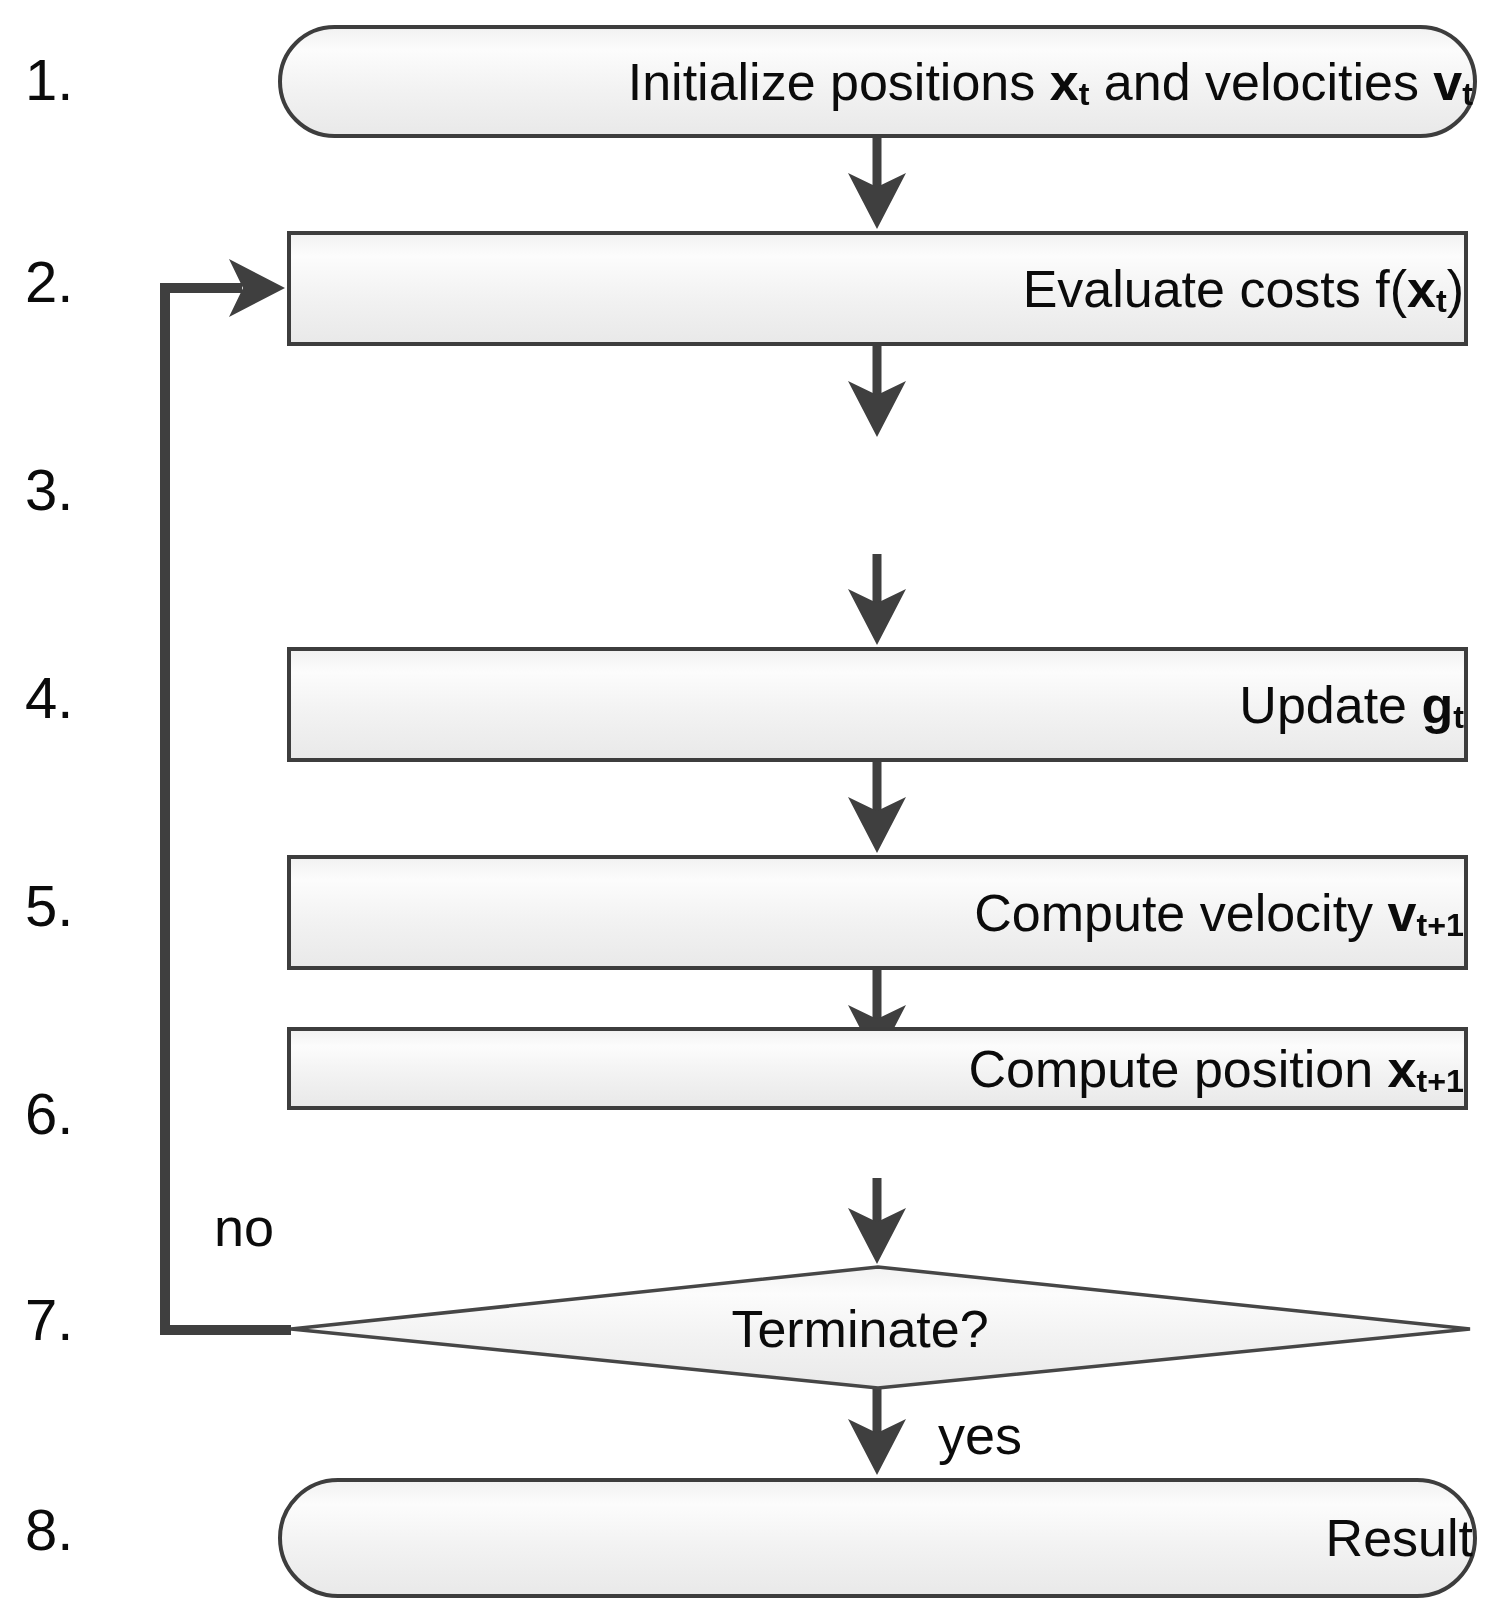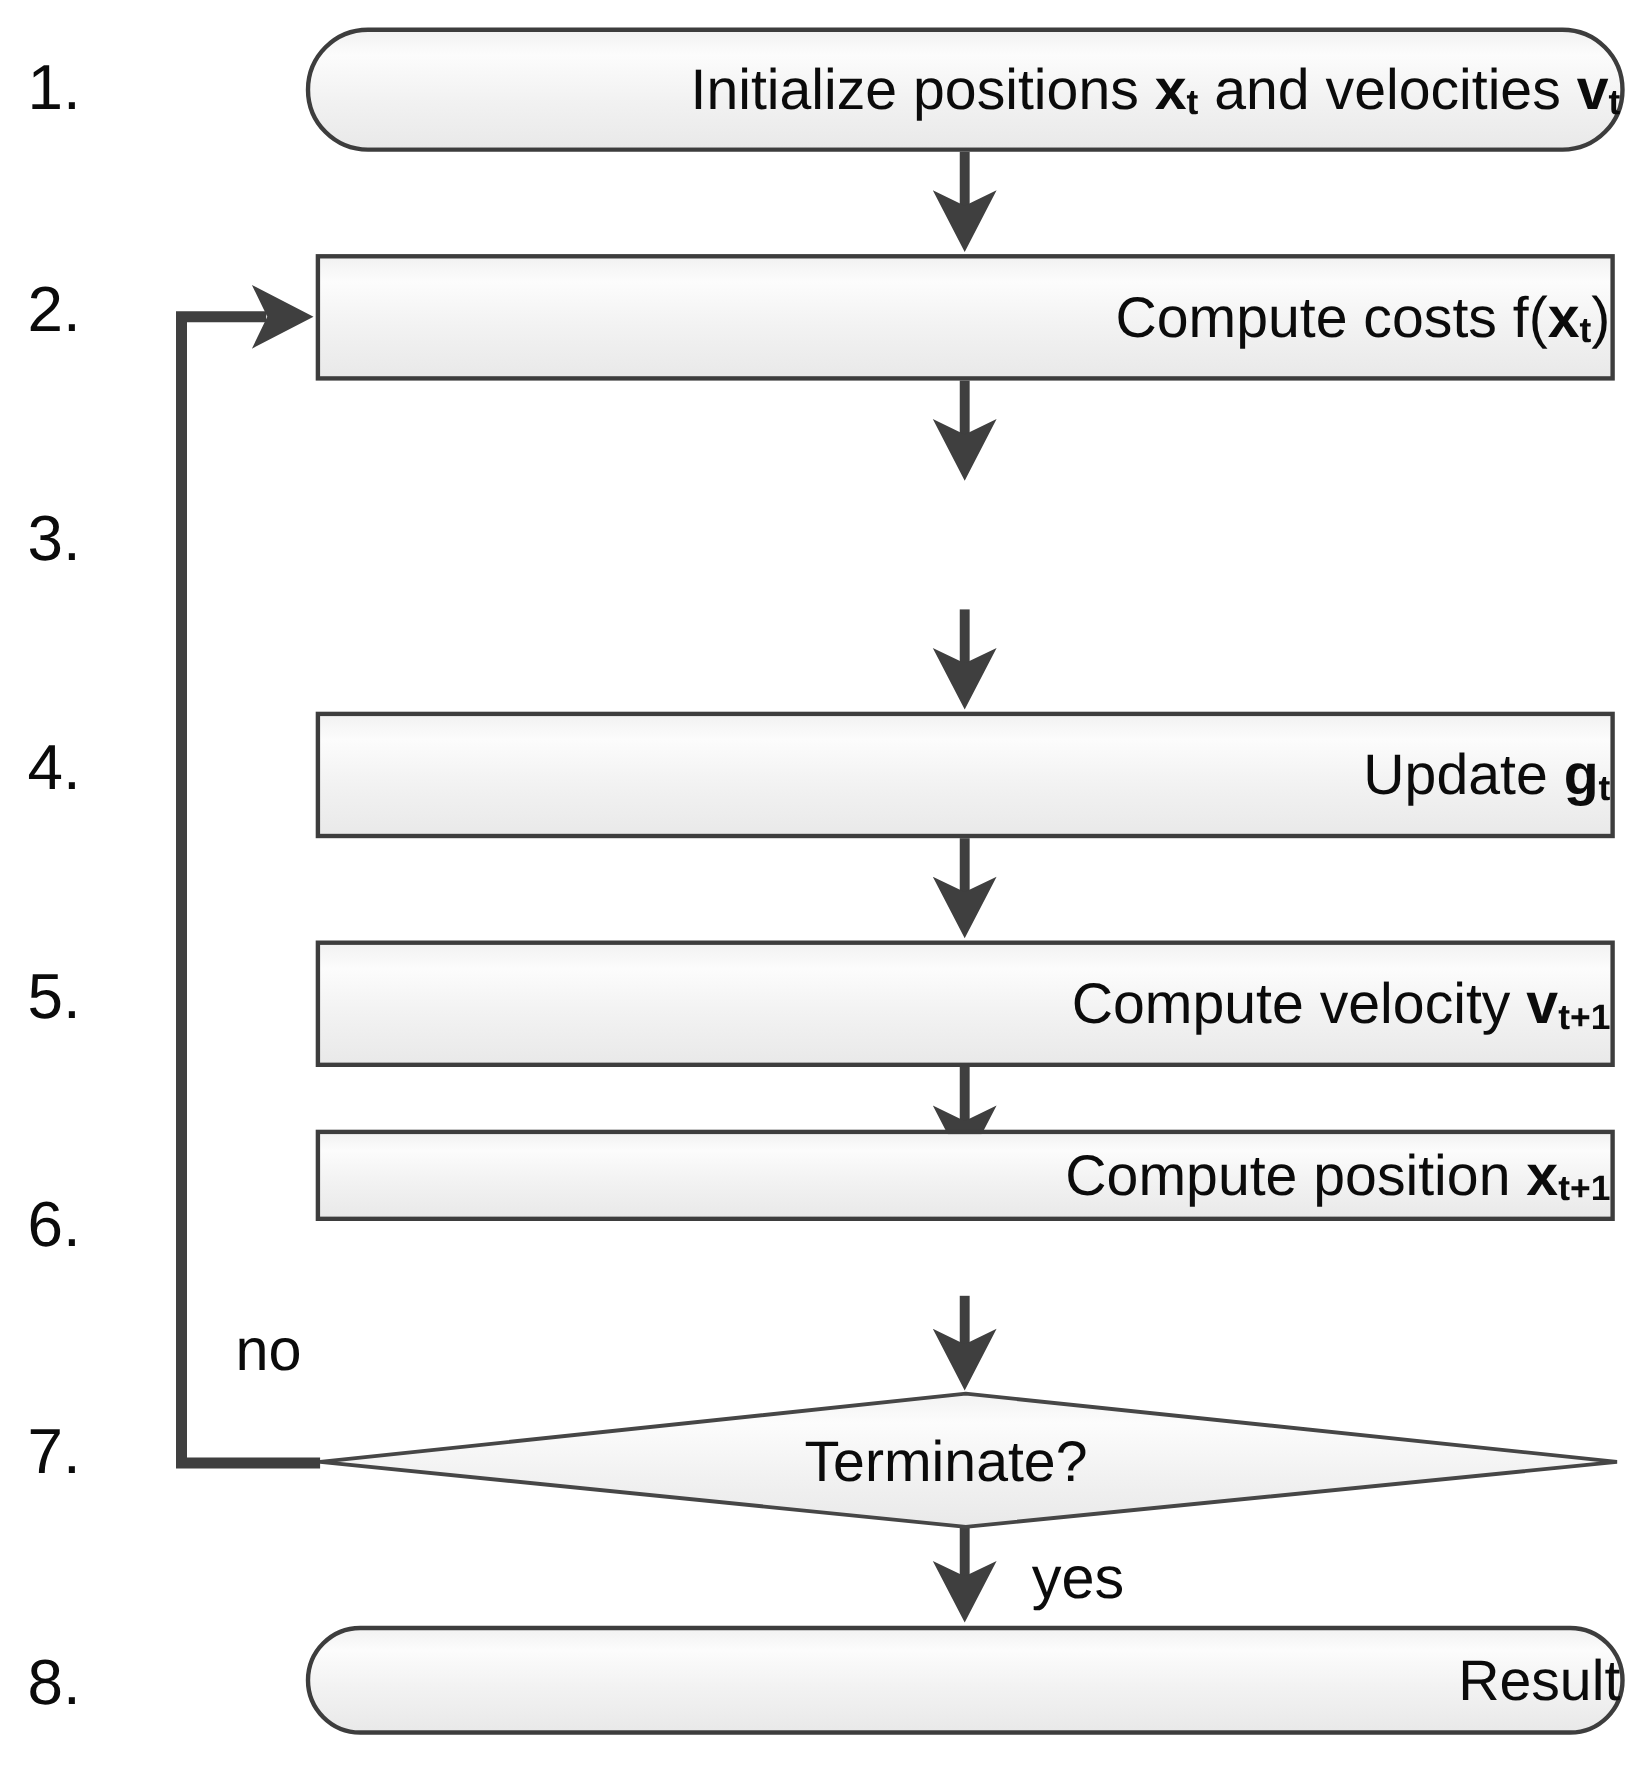--- a/index.html
+++ b/index.html
@@ -104,40 +104,40 @@
   <div class="num" style="top:870px">5.</div>
   <div class="num" style="top:1078px">6.</div>
   <div class="num" style="top:1284px">7.</div>
   <div class="num" style="top:1494px">8.</div>
 
   <div class="node stadium" style="top:25px;height:113px">
     <span><span>Initialize positions </span><span class="b">x</span><span class="b sub">t</span><span> and velocities </span><span class="b">v</span><span class="b sub">t</span></span>
   </div>
 
   <div class="node" style="top:231px;height:115px">
-    <span><span>Compute costs f(</span><span class="b">x</span><span class="b sub">t</span><span>)</span></span>
+    <span><span>Evaluate costs f(</span><span class="b">x</span><span class="b sub">t</span><span>)</span></span>
   </div>
 
 
   <div class="node" style="top:647px;height:115px">
     <span><span>Update </span><span class="b">g</span><span class="b sub">t</span></span>
   </div>
 
   <div class="node" style="top:855px;height:115px">
     <span><span>Compute velocity </span><span class="b">v</span><span class="b sub">t+1</span></span>
   </div>
 
   <div class="node" style="top:1027px;height:83px">
     <span><span>Compute position </span><span class="b">x</span><span class="b sub">t+1</span></span>
   </div>
 
   <div class="diamond-label">
     <span><span>Terminate?</span></span>
   </div>
 
-  <div class="node stadium" style="top:1478px;height:99px">
+  <div class="node stadium" style="top:1478px;height:120px">
     <span><span>Result</span></span>
   </div>
 
   <div class="edge-label no-label">no</div>
   <div class="edge-label yes-label">yes</div>
 
 </div>
 
 </body></html>

